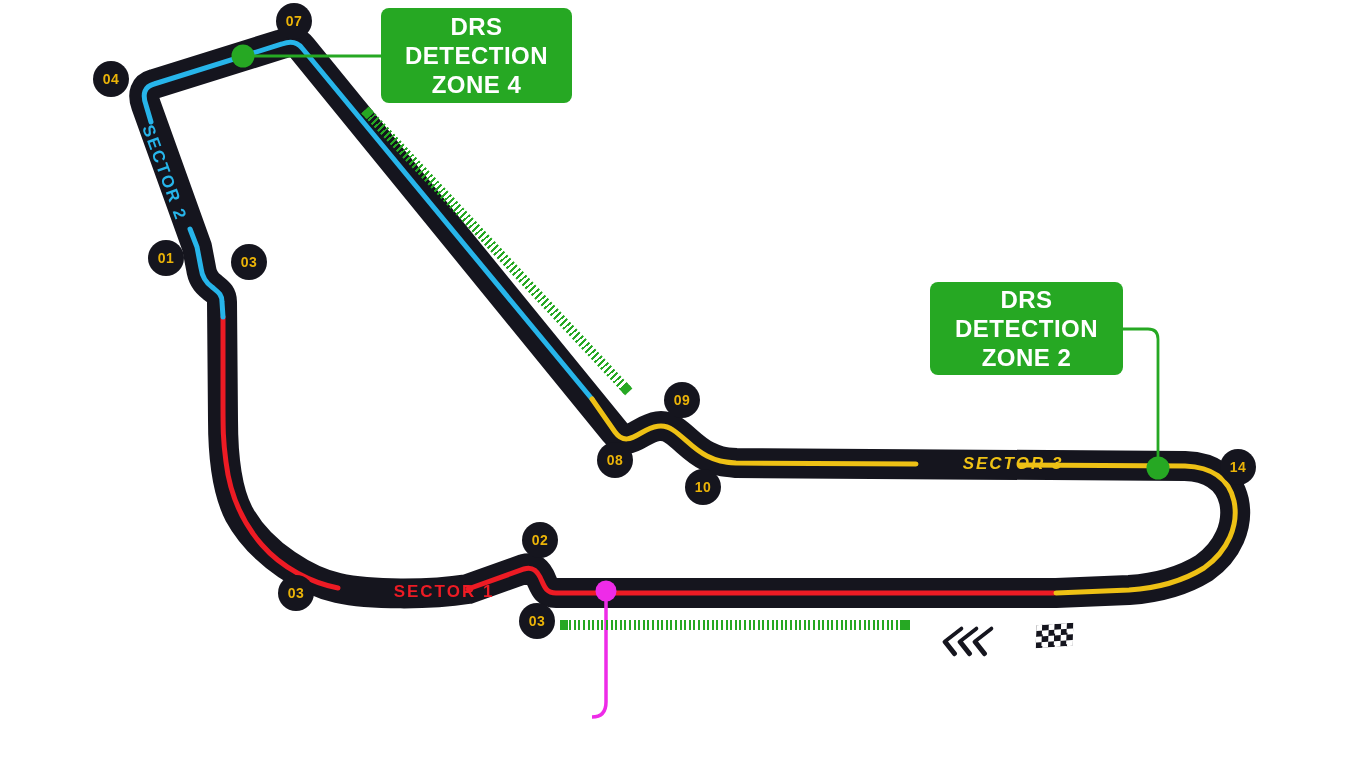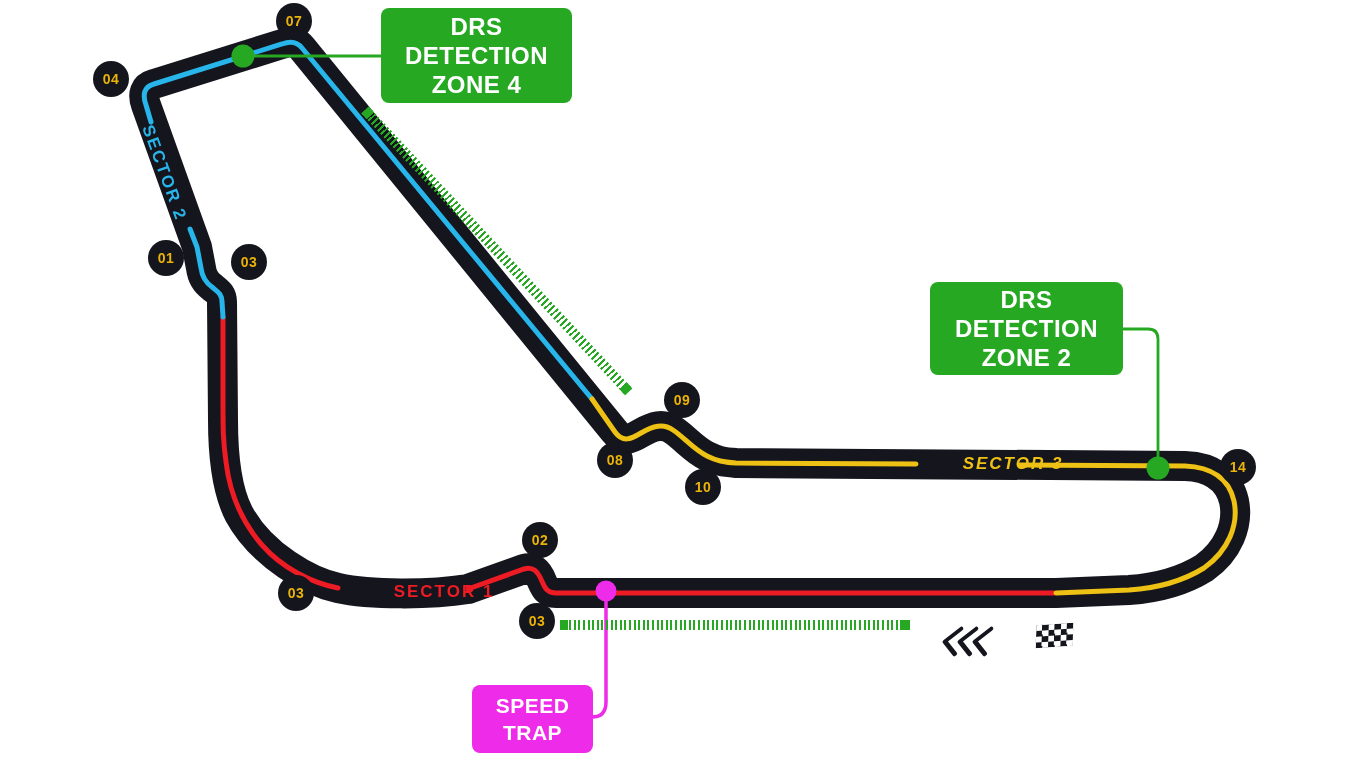--- a/index.html
+++ b/index.html
@@ -222,20 +222,16 @@
     <div>DETECTION</div>
     <div>ZONE 4</div>
   </div>
 
   <div class="callout green" style="left:930px; top:282px; width:193px; height:93px;">
     <div>DRS</div>
     <div>DETECTION</div>
     <div>ZONE 2</div>
   </div>
 
-  <div class="callout magenta" style="left:472px; top:685px; width:121px; height:68px; border-radius:8px;">
-    <div>SPEED</div>
-    <div>TRAP</div>
-  </div>
 
   <div class="finish-flag"></div>
 
 </div>
 
 </body></html>

